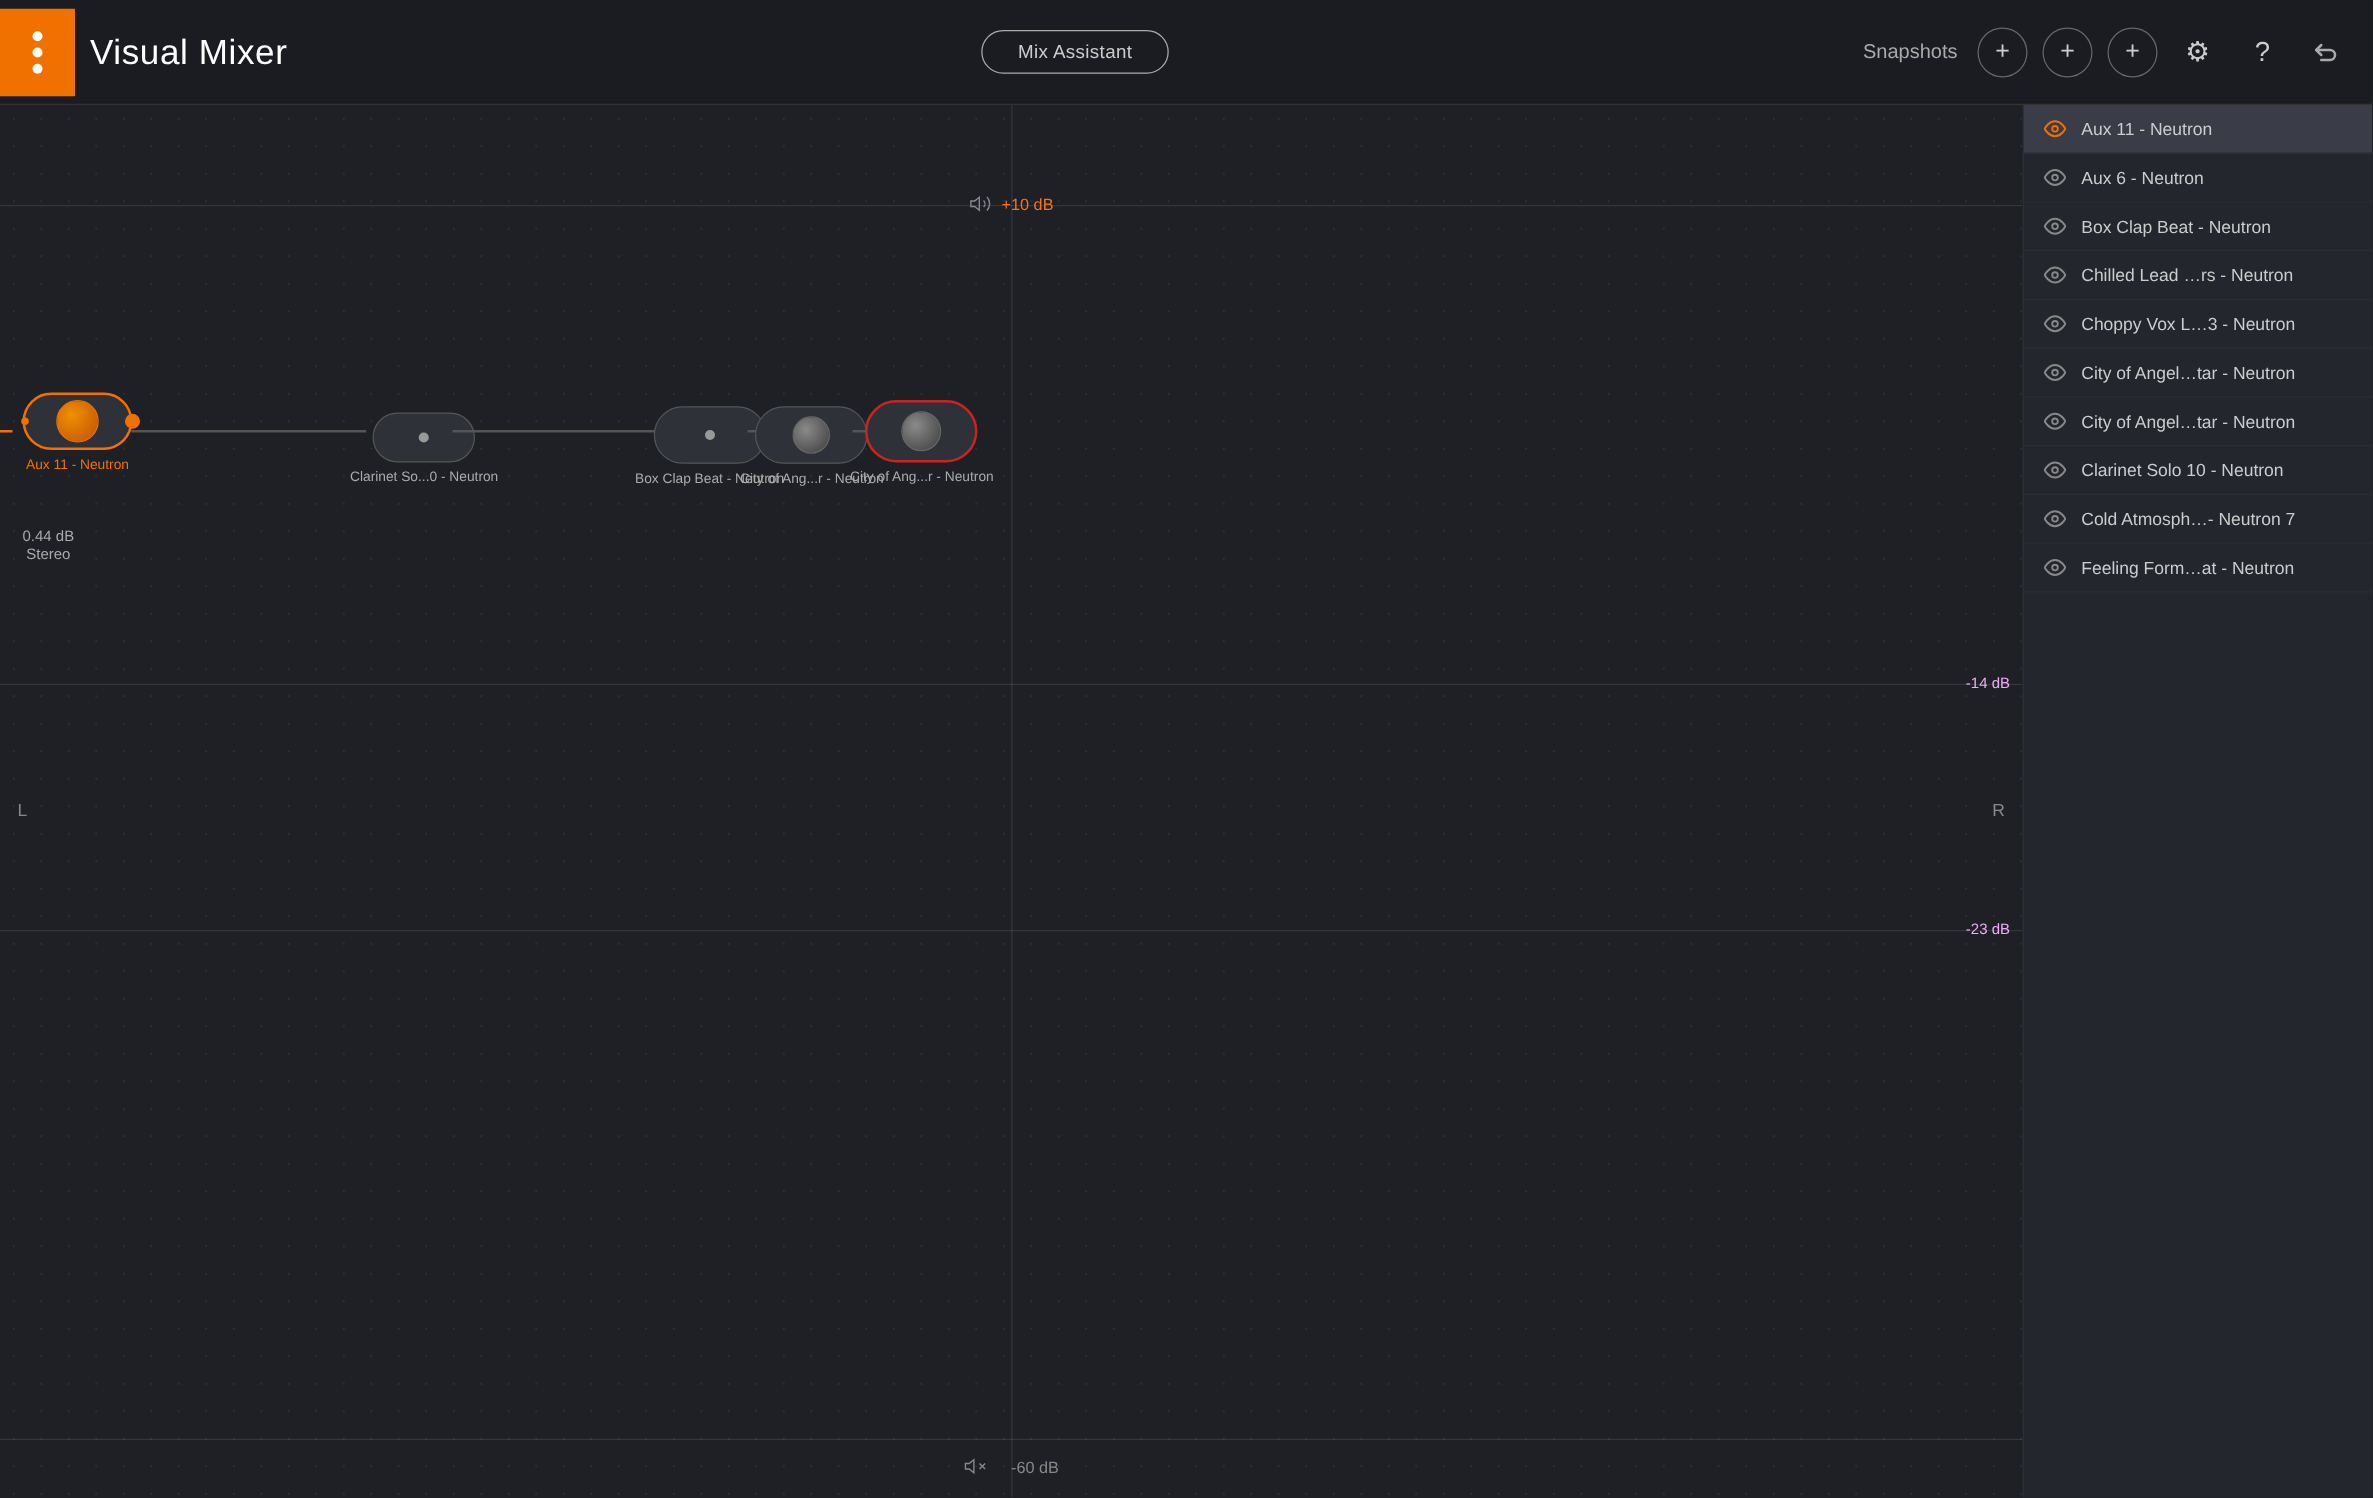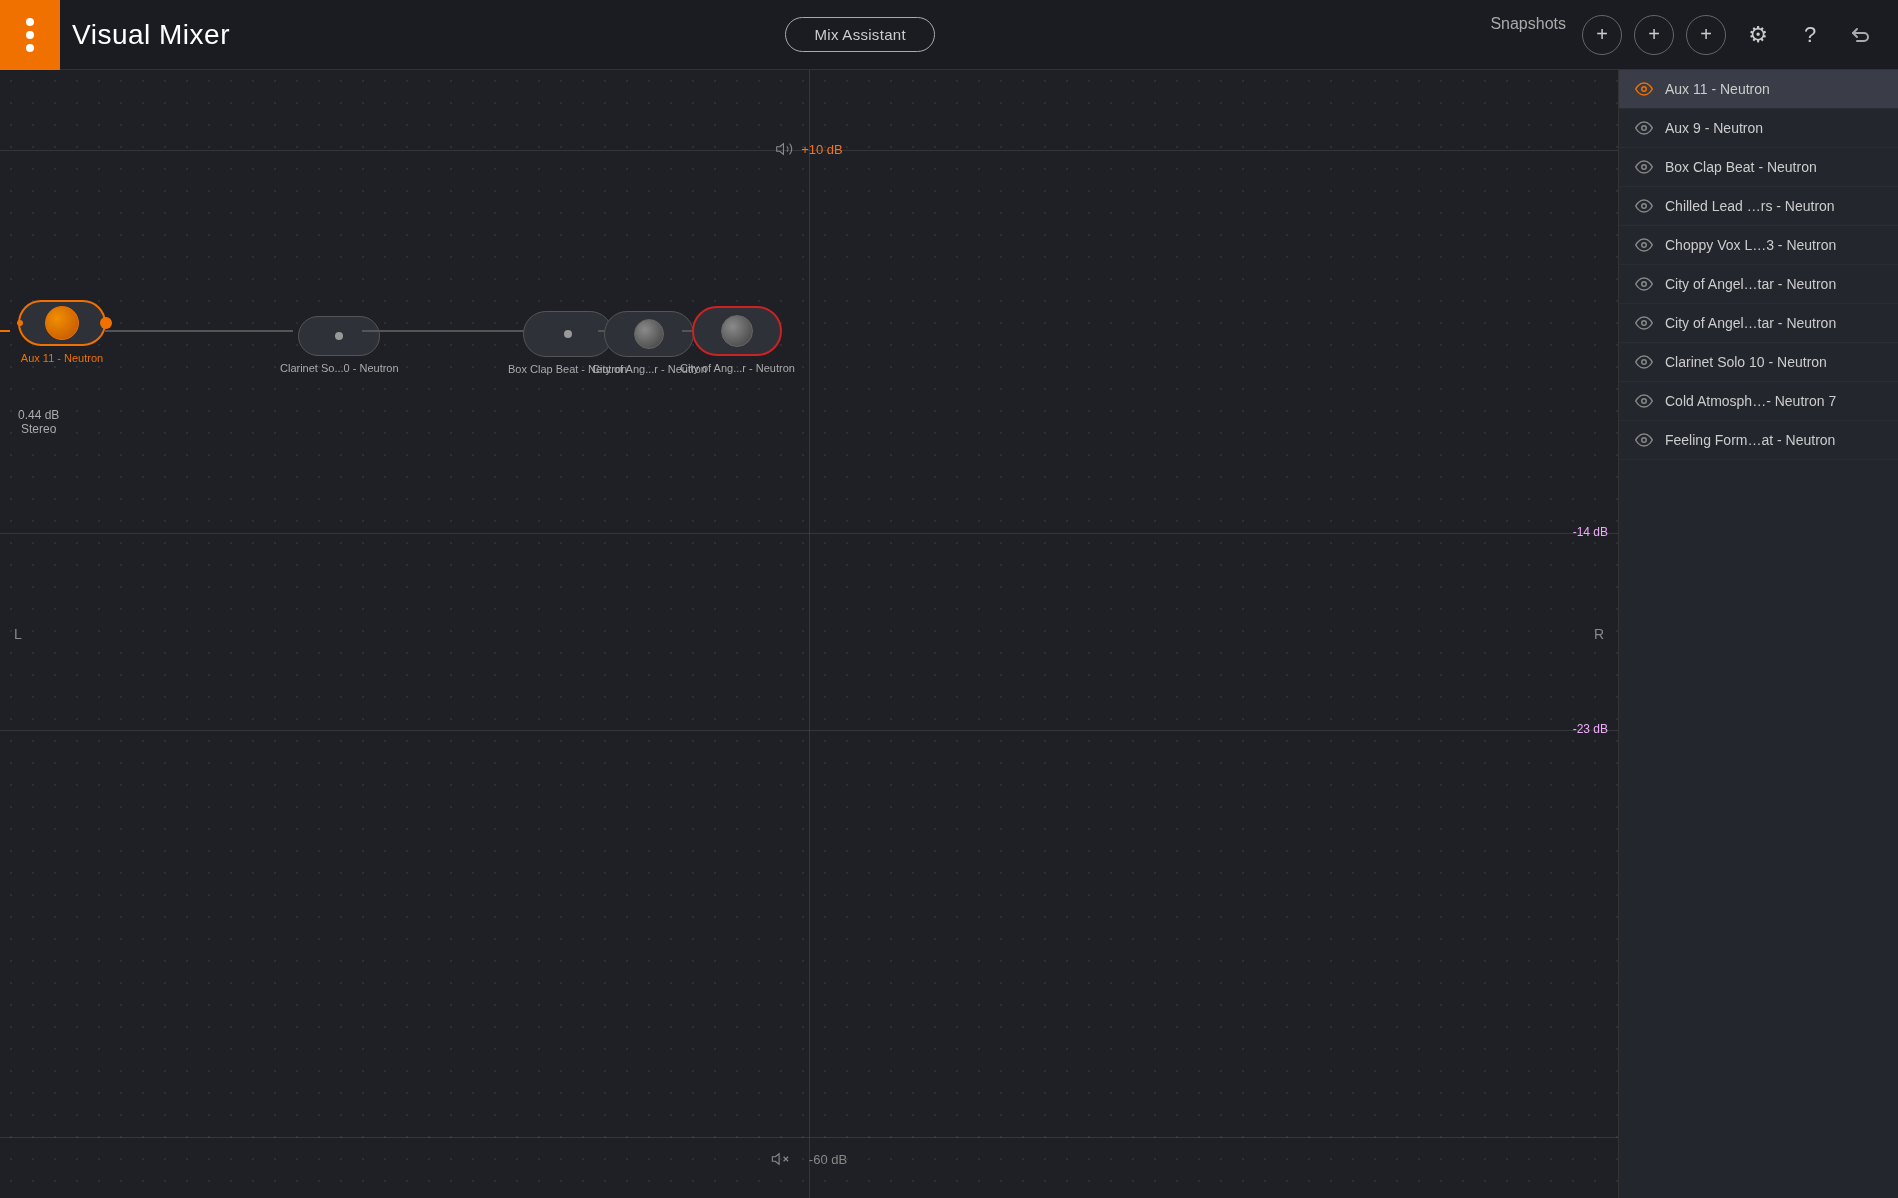--- a/index.html
+++ b/index.html
@@ -10,21 +10,21 @@
       background: #1e2025;
       font-family: 'Helvetica Neue', Arial, sans-serif;
       overflow: hidden;
       color: #ccc;
     }
 
     
     .header {
       display: flex;
       align-items: center;
-      height: 70px;
+      height: 84px;
       background: #1a1c21;
       border-bottom: 1px solid #333;
       padding: 0 16px;
       position: relative;
       z-index: 10;
     }
 
     .header-logo {
       width: 60px;
       height: 70px;
@@ -71,20 +71,21 @@
       padding: 8px 28px;
       background: transparent;
       color: #ccc;
       font-size: 15px;
       cursor: pointer;
       letter-spacing: 0.3px;
     }
 
     .header-right {
       display: flex;
+      align-items: center;
       gap: 12px;
     }
 
     .snapshots-label {
       font-size: 16px;
       color: #aaa;
       margin-right: 4px;
     }
 
     .circle-btn {
@@ -485,21 +486,21 @@
         <circle cx="12" cy="12" r="3"></circle>
       </svg>
       <span class="sidebar-item-label">Aux 11 - Neutron</span>
     </div>
 
     <div class="sidebar-item">
       <svg class="eye-icon" viewBox="0 0 24 24" fill="none" stroke="#888" stroke-width="2">
         <path d="M1 12s4-8 11-8 11 8 11 8-4 8-11 8-11-8-11-8z"></path>
         <circle cx="12" cy="12" r="3"></circle>
       </svg>
-      <span class="sidebar-item-label">Aux 9 - Neutron</span>
+      <span class="sidebar-item-label">Aux 6 - Neutron</span>
     </div>
 
     <div class="sidebar-item">
       <svg class="eye-icon" viewBox="0 0 24 24" fill="none" stroke="#888" stroke-width="2">
         <path d="M1 12s4-8 11-8 11 8 11 8-4 8-11 8-11-8-11-8z"></path>
         <circle cx="12" cy="12" r="3"></circle>
       </svg>
       <span class="sidebar-item-label">Box Clap Beat - Neutron</span>
     </div>
 

